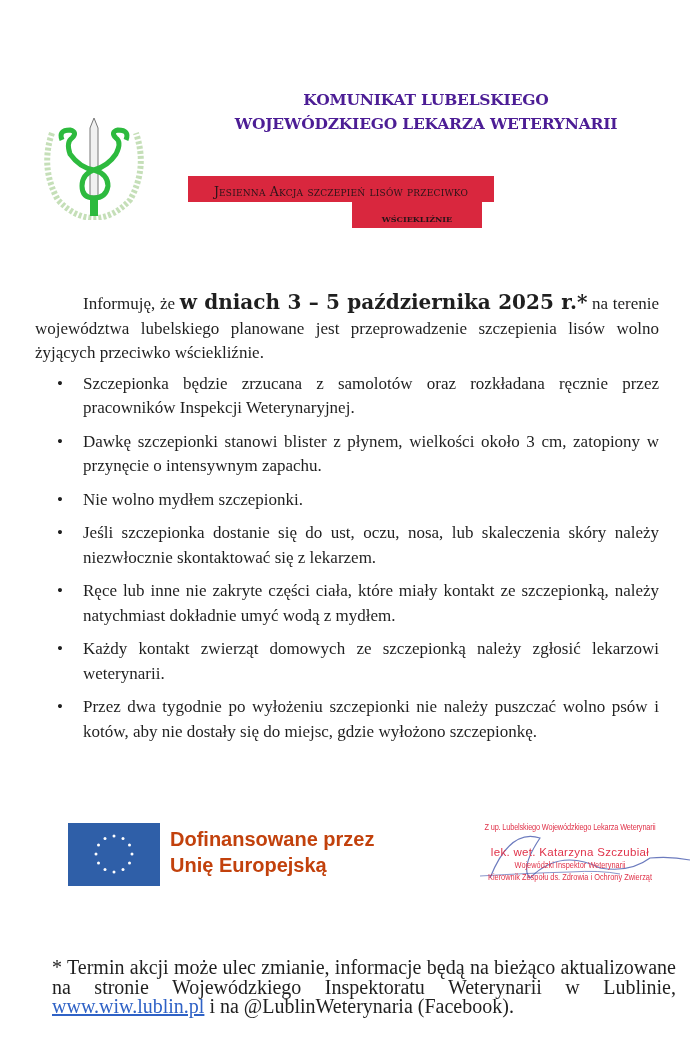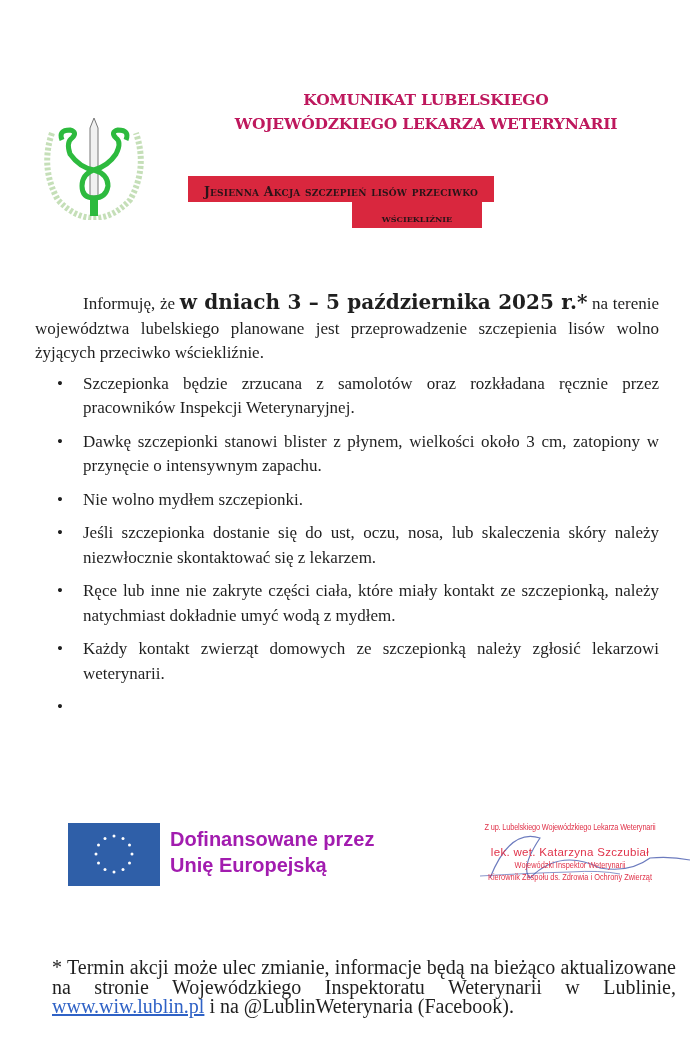--- a/index.html
+++ b/index.html
@@ -1,31 +1,31 @@
 <!DOCTYPE html>
 <html><head>
 <meta charset="utf-8">
 <style>
   html, body { margin: 0; padding: 0; background: #ffffff; }
   body { width: 700px; height: 1040px; position: relative; overflow: hidden; font-family: "DejaVu Serif", "Liberation Serif", serif; color: #1a1a1a; }
   .logo { position: absolute; left: 40px; top: 108px; width: 108px; height: 112px; }
-  .header-title { position: absolute; left: 186px; top: 88px; width: 480px; text-align: center; font-family: "DejaVu Serif", serif; font-weight: bold; font-size: 15.5px; line-height: 24px; letter-spacing: -0.2px; color: #be185d; }
+  .header-title { position: absolute; left: 186px; top: 88px; width: 480px; text-align: center; font-family: "DejaVu Serif", serif; font-weight: bold; font-size: 15.5px; line-height: 24px; letter-spacing: -0.2px; color: #4c1d95; }
   .banner { position: absolute; left: 188px; top: 176px; width: 306px; text-align: center; }
   .banner-line1 { position: absolute; left: 0; top: 0; width: 306px; height: 26px; background: #d9273e; }
   .banner-line2 { position: absolute; left: 164px; top: 26px; width: 130px; height: 26px; background: #d9273e; }
-  .banner-text { position: absolute; left: 0; top: 3px; width: 306px; font-family: "DejaVu Serif", serif; font-weight: bold; font-size: 12.5px; line-height: 26px; color: #2a1418; letter-spacing: 0.2px; font-variant: small-caps; }
+  .banner-text { position: absolute; left: 0; top: 3px; width: 306px; font-family: "DejaVu Serif", serif; font-weight: normal; font-size: 12.5px; line-height: 26px; color: #2a1418; letter-spacing: 0.2px; font-variant: small-caps; }
   .banner-text2 { position: absolute; left: 164px; top: 29px; width: 130px; text-align:center; font-family: "DejaVu Serif", serif; font-weight: bold; font-size: 12px; line-height: 26px; color: #2a1418; font-variant: small-caps; }
   .body { position: absolute; left: 35px; top: 290px; width: 624px; font-family: "Liberation Serif", serif; font-size: 17px; line-height: 24.5px; color: #1f1f1f; text-align: justify; }
   .intro { text-indent: 48px; margin: 0 0 6px 0; }
   .intro b { font-family: "DejaVu Serif", serif; font-size: 20px; }
   ul { margin: 0; padding: 0; list-style: none; }
   li { position: relative; padding-left: 48px; margin-bottom: 9px; }
   li .bullet { position: absolute; left: 22px; top: 0; }
   .eu { position: absolute; left: 68px; top: 823px; width: 92px; height: 63px; background: #2f5fa8; }
-  .eu-text { position: absolute; left: 170px; top: 826px; font-family: "Liberation Sans", sans-serif; font-weight: bold; font-size: 20px; line-height: 26px; color: #a21caf; }
+  .eu-text { position: absolute; left: 170px; top: 826px; font-family: "Liberation Sans", sans-serif; font-weight: bold; font-size: 20px; line-height: 26px; color: #c2410c; }
   .sig { position: absolute; left: 450px; top: 822px; width: 240px; text-align: center; color: #e0334a; font-family: "Liberation Sans", sans-serif; }
   .sig-line1 { font-size: 9px; transform: scaleX(0.82); transform-origin: center; white-space: nowrap; letter-spacing: -0.2px; }
   .sig-name { font-size: 11.5px; margin-top: 14px; letter-spacing: 0.3px; }
   .sig-role { font-size: 9px; margin-top: 2px; transform: scaleX(0.82); white-space: nowrap; }
   .sig-stroke { position: absolute; left: 450px; top: 818px; width: 245px; height: 80px; }
   .footnote { position: absolute; left: 52px; top: 958px; width: 624px; font-family: "Liberation Serif", serif; font-size: 20px; line-height: 19.5px; text-align: justify; color: #1f1f1f; }
   .footnote a { color: #2f62c6; text-decoration: underline; }
 </style>
 </head>
 <body>
@@ -53,21 +53,21 @@
 
 <div class="body">
   <p class="intro"><span>Informuję, że </span><b>w dniach 3 – 5 października 2025 r.*</b><span> na terenie województwa lubelskiego planowane jest przeprowadzenie szczepienia lisów wolno żyjących przeciwko wściekliźnie.</span></p>
   <ul>
     <li><span class="bullet">•</span><span>Szczepionka będzie zrzucana z samolotów oraz rozkładana ręcznie przez pracowników Inspekcji Weterynaryjnej.</span></li>
     <li><span class="bullet">•</span><span>Dawkę szczepionki stanowi blister z płynem, wielkości około 3 cm, zatopiony w przynęcie o intensywnym zapachu.</span></li>
     <li><span class="bullet">•</span><span>Nie wolno mydłem szczepionki.</span></li>
     <li><span class="bullet">•</span><span>Jeśli szczepionka dostanie się do ust, oczu, nosa, lub skaleczenia skóry należy niezwłocznie skontaktować się z lekarzem.</span></li>
     <li><span class="bullet">•</span><span>Ręce lub inne nie zakryte części ciała, które miały kontakt ze szczepionką, należy natychmiast dokładnie umyć wodą z mydłem.</span></li>
     <li><span class="bullet">•</span><span>Każdy kontakt zwierząt domowych ze szczepionką należy zgłosić lekarzowi weterynarii.</span></li>
-    <li><span class="bullet">•</span></li>
+    <li><span class="bullet">•</span><span>Przez dwa tygodnie po wyłożeniu szczepionki nie należy puszczać wolno psów i kotów, aby nie dostały się do miejsc, gdzie wyłożono szczepionkę.</span></li>
   </ul>
 </div>
 
 <div class="eu">
   <svg width="92" height="63" viewBox="0 0 92 63">
     <g fill="#ffffff">
       <circle cx="46" cy="13" r="1.5"></circle>
         <circle cx="55" cy="15.5" r="1.5"></circle>
         <circle cx="61.5" cy="22" r="1.5"></circle>
         <circle cx="64" cy="31" r="1.5"></circle>

